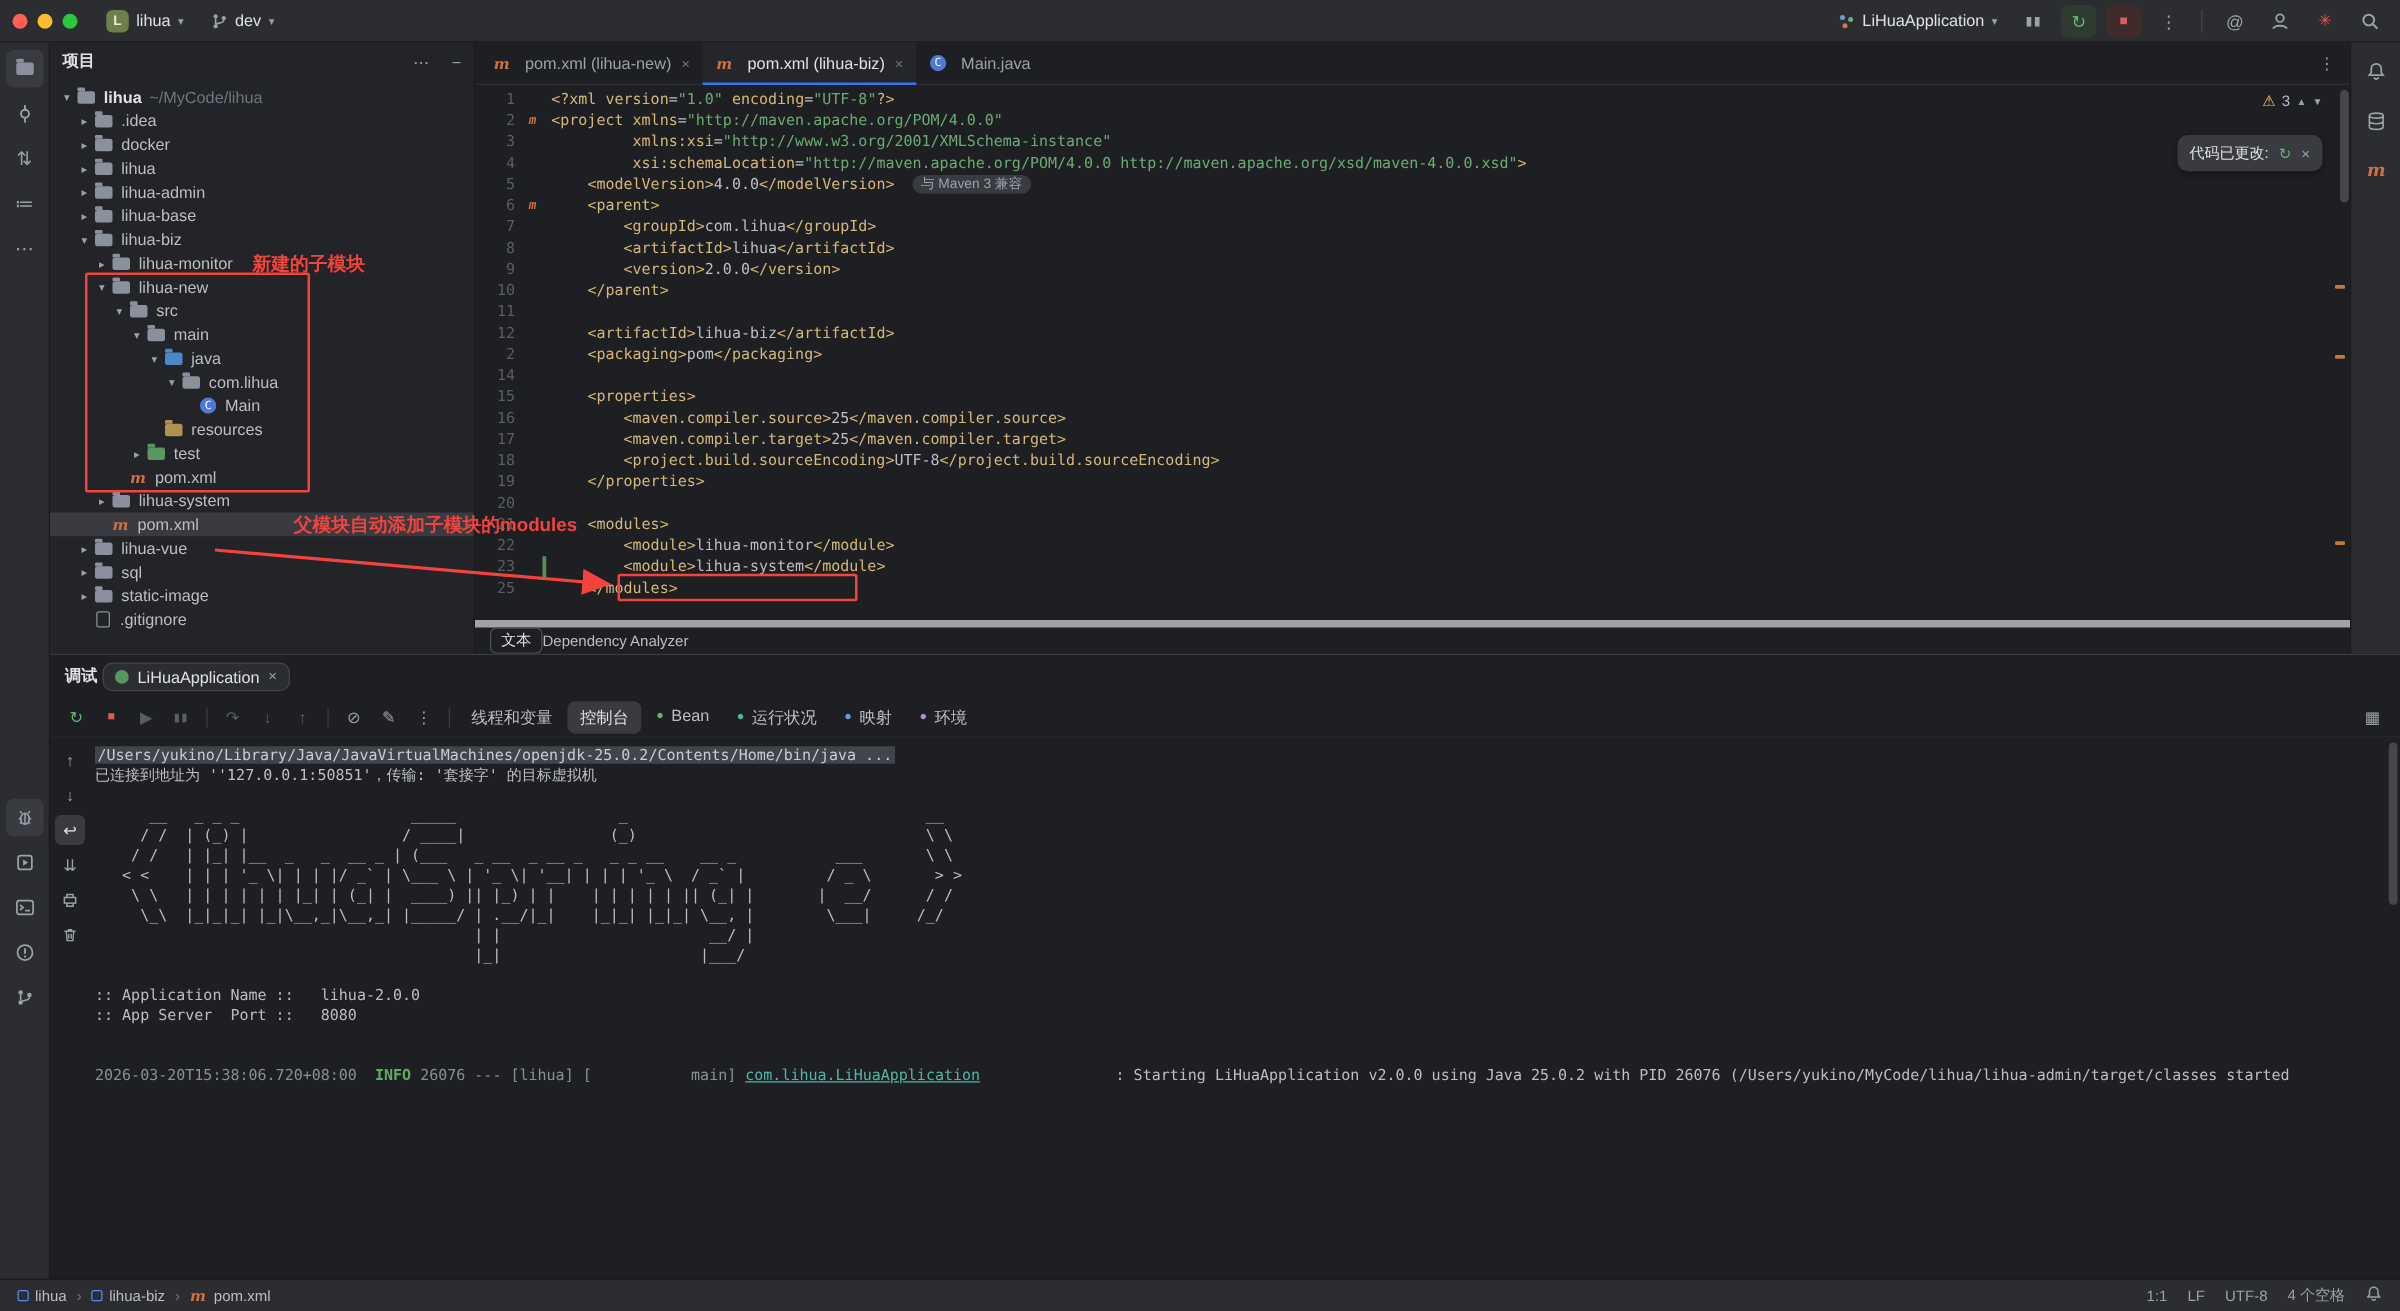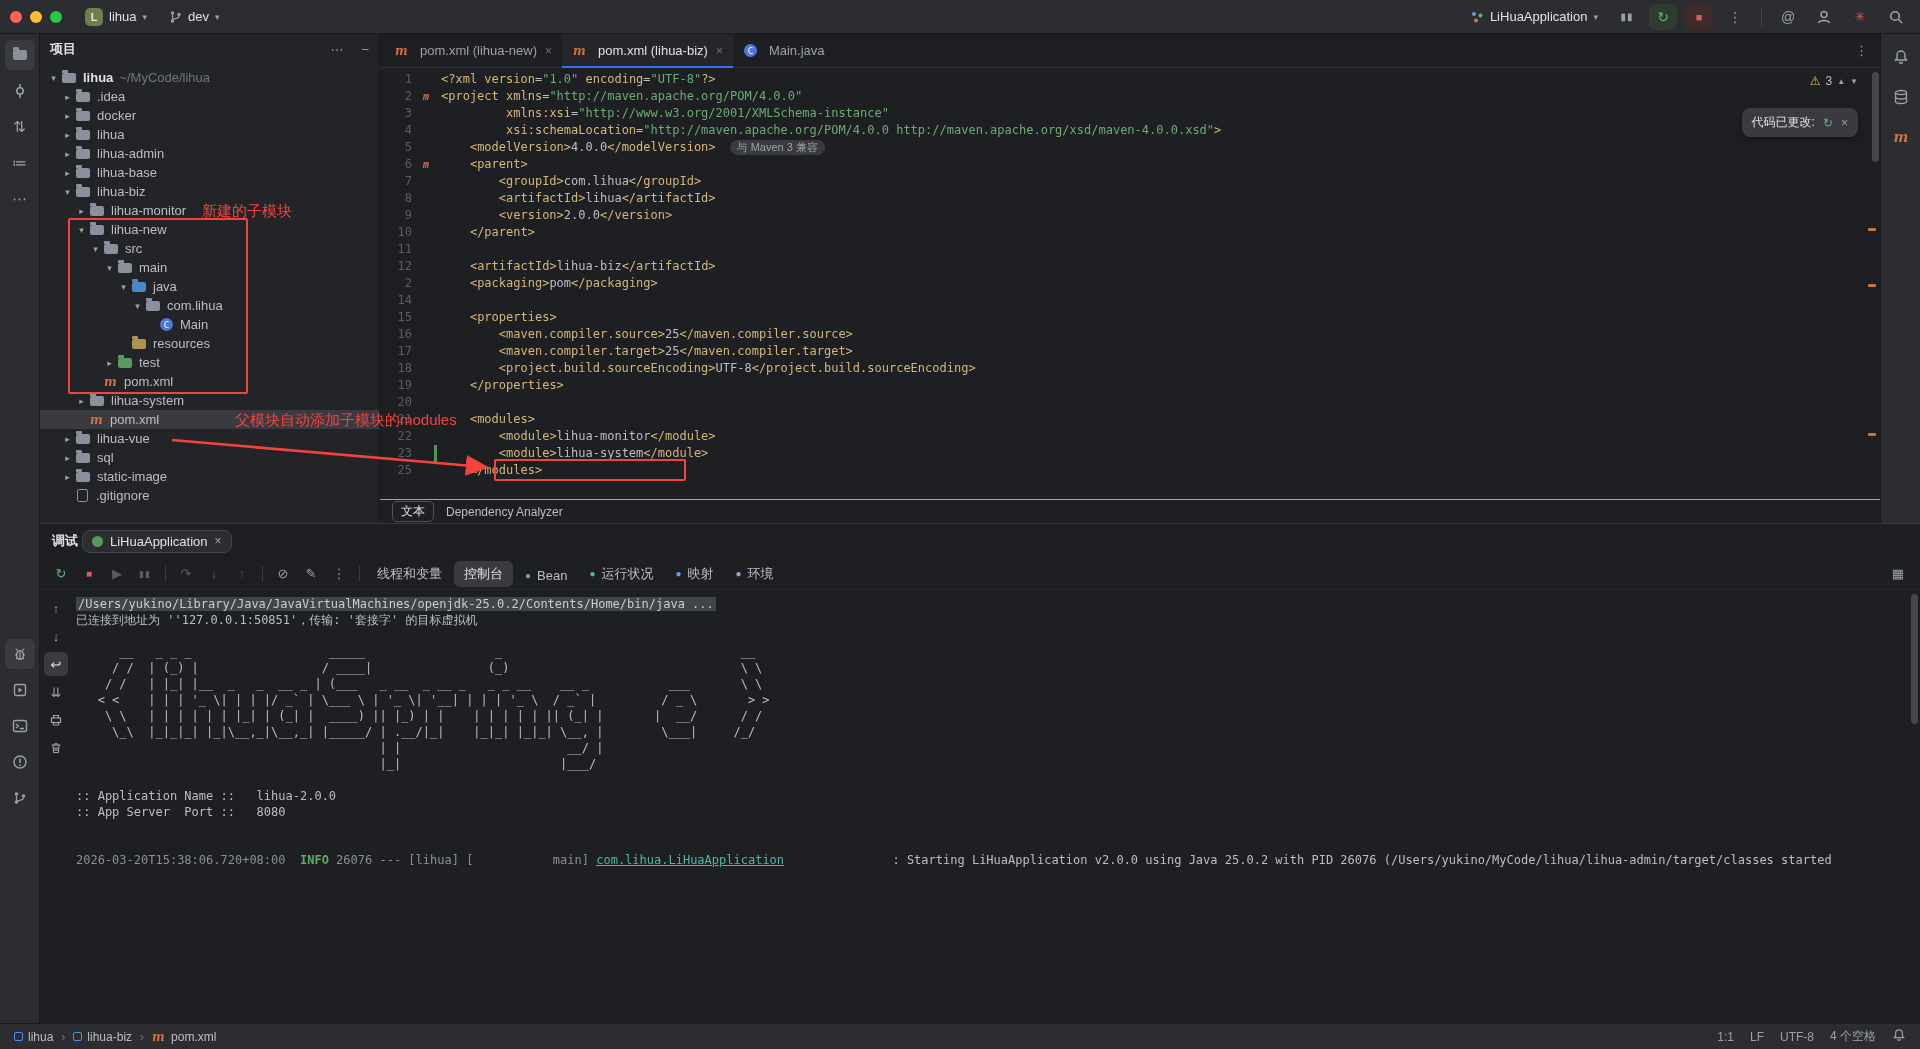--- a/index.html
+++ b/index.html
@@ -70,21 +70,21 @@
   .tk-t{color:#d5b778}.tk-s{color:#6aab73}.tk-x{color:#bcbec4}
   .mbadge{margin-left:14px;align-self:center;background:#393b40;color:#9da0a8;font-family:"Liberation Sans",sans-serif;font-size:11px;padding:0 7px;border-radius:9px;height:15px;line-height:15px}
   .inspect{position:absolute;top:6px;right:22px;display:flex;align-items:center;gap:5px;color:#bcbec4;font-size:12px}
   .warn-ic{color:#f2c55c;font-size:12px}
   .insp-chev{color:#9da0a8;font-size:8px}
   .notif{position:absolute;top:40px;right:22px;background:#393b40;border-radius:8px;padding:6px 10px;display:flex;align-items:center;gap:8px;color:#dfe1e5;font-size:12px;box-shadow:0 2px 6px rgba(0,0,0,.35)}
   .notif .nic{color:#65b171}
   .notif .x{color:#9da0a8}
   .smark{position:absolute;right:4px;width:8px;height:3px;background:#c07a3c;border-radius:1px}
   .sthumb{position:absolute;right:1px;top:4px;width:7px;height:90px;background:#45474b;border-radius:4px}
-  .ebottom{flex:0 0 24px;border-top:1px solid #a3a3a3;display:flex;align-items:center;gap:12px;padding:0 12px;font-size:12px}
+  .ebottom{flex:0 0 24px;border-top:6px solid #a3a3a3;display:flex;align-items:center;padding:0 12px;font-size:12px}
   .eb-chip{border:1px solid #4e5157;border-radius:5px;padding:1px 8px;color:#dfe1e5}
   .eb-label{color:#bcbec4}
 
   .rstrip{flex:0 0 40px;background:#2b2d30;border-left:1px solid #1a1b1e;display:flex;flex-direction:column;align-items:center;padding:8px 0;gap:10px}
 
   
   .debug{flex:1;border-top:1px solid #393b40;display:flex;flex-direction:column;min-height:0;background:#1e1f22}
   .dbg-head{flex:0 0 34px;display:flex;align-items:center;padding:0 12px;gap:4px}
   .dbg-title{color:#dfe1e5;font-weight:bold}
   .sess-tab{display:flex;align-items:center;gap:7px;background:#2b2d30;border:1px solid #43454a;border-radius:8px;padding:3px 9px;color:#dfe1e5}
@@ -120,21 +120,21 @@
 
   
   .statusbar{flex:0 0 26px;background:#2b2d30;border-top:1px solid #1a1b1e;display:flex;align-items:center;padding:0 14px;gap:8px;font-size:12px;color:#9da0a8}
   .crumb{display:flex;align-items:center;gap:5px;color:#bcbec4}
   .crumb-sep{color:#6e7480}
   .modsq{width:9px;height:9px;border:1.5px solid #548af7;border-radius:2px;display:inline-block}
   .sb-right{margin-left:auto;display:flex;align-items:center;gap:16px}
 
   
   .overlay{position:absolute;inset:0;pointer-events:none;z-index:60}
-  .ann-note{position:absolute;color:#f4433c;font-size:15px;font-weight:normal;white-space:nowrap}
+  .ann-note{position:absolute;color:#f4433c;font-size:15px;font-weight:bold;white-space:nowrap}
   .ann-box{position:absolute;border:2px solid #f4433c;border-radius:2px}
   svg.arrow{position:absolute;inset:0}
 </style>
 </head>
 <body>
 
 <div class="app">
 
   <div class="titlebar">
     <div class="traffic">
@@ -592,21 +592,21 @@
           <span class="dt-ic dim" style="font-size:9px;letter-spacing:1px">▮▮</span>
           <span class="dt-sep"></span>
           <span class="dt-ic dim">↷</span>
           <span class="dt-ic dim">↓</span>
           <span class="dt-ic dim">↑</span>
           <span class="dt-sep"></span>
           <span class="dt-ic">⊘</span>
           <span class="dt-ic">✎</span>
           <span class="dt-ic">⋮</span>
           <span class="dt-sep"></span>
-          <span id="dbg-tabs" style="display:flex;align-items:flex-end;gap:2px">
+          <span id="dbg-tabs" style="display:flex;align-items:flex-start;gap:2px">
               <span class="dt-tab">
                 <span>线程和变量</span>
               </span>
               <span class="dt-tab active">
                 <span>控制台</span>
               </span>
               <span class="dt-tab">
                 <span class="ti bean">●</span>
                 <span>Bean</span>
               </span>

